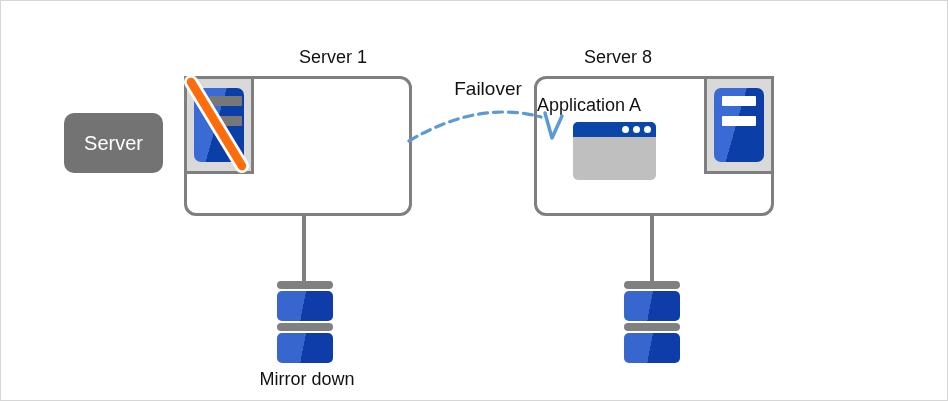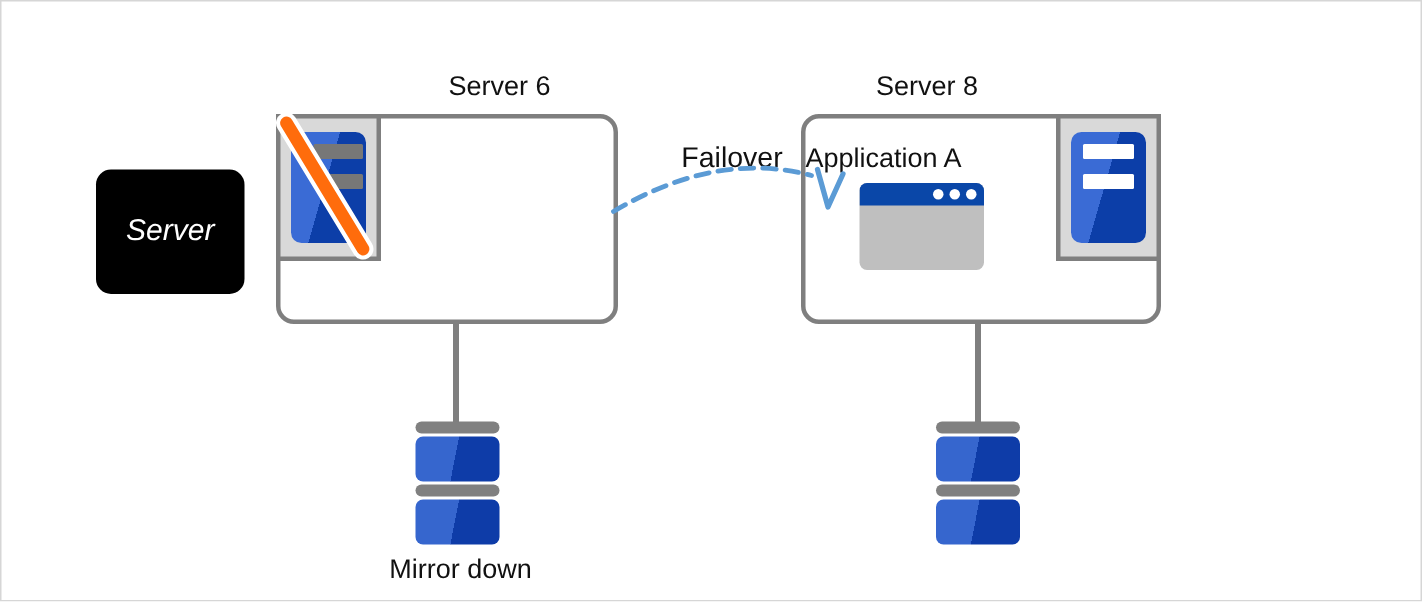--- a/index.html
+++ b/index.html
@@ -16,21 +16,21 @@
 
   .label {
     position: absolute;
     color: #111;
     font-size: 18px;
     text-align: center;
     white-space: nowrap;
   }
   .server1-title { left: 252px; top: 46px; width: 160px; }
   .server2-title { left: 537px; top: 46px; width: 160px; }
-  .failover-label { left: 427px; top: 94px; width: 120px; font-size: 19px; }
+  .failover-label { left: 427px; top: 77px; width: 120px; font-size: 19px; }
   .app-label { left: 518px; top: 94px; width: 140px; }
   .mirror-label { left: 226px; top: 368px; width: 160px; }
 
   .server-box {
     position: absolute;
     border: 3px solid #7f7f7f;
     border-radius: 12px;
     background: #ffffff;
   }
   .server-box.s1 { left: 183px; top: 75px; width: 228px; height: 140px; }
@@ -95,31 +95,30 @@
     background: #ffffff;
   }
   .dot.d1 { right: 27px; }
   .dot.d2 { right: 16px; }
   .dot.d3 { right: 5px; }
 
   
   .badge {
     position: absolute;
     left: 63px; top: 112px;
-    width: 99px; height: 83px;
-    background: #000000;
+    width: 99px; height: 60px;
+    background: #737373;
     border-radius: 10px;
     color: #ffffff;
     font-size: 20px;
     line-height: 25px;
     text-align: center;
     display: flex;
     flex-direction: column;
     justify-content: center;
-    font-style: italic;
   }
 
   
   .disk {
     position: absolute;
     top: 280px;
     width: 56px; height: 82px;
   }
   .disk.left  { left: 276px; }
   .disk.right { left: 623px; }
@@ -143,21 +142,21 @@
     left: 0; top: 0;
     width: 948px; height: 401px;
     pointer-events: none;
   }
 </style>
 </head>
 <body>
 
 <div class="canvas">
 
-  <div class="label server1-title">Server 6</div>
+  <div class="label server1-title">Server 1</div>
   <div class="label server2-title">Server 8</div>
 
   <div class="server-box s1"></div>
   <div class="server-box s2"></div>
 
   <div class="vline left"></div>
   <div class="vline right"></div>
 
   <div class="server-icon icon1">
     <div class="server-body">

